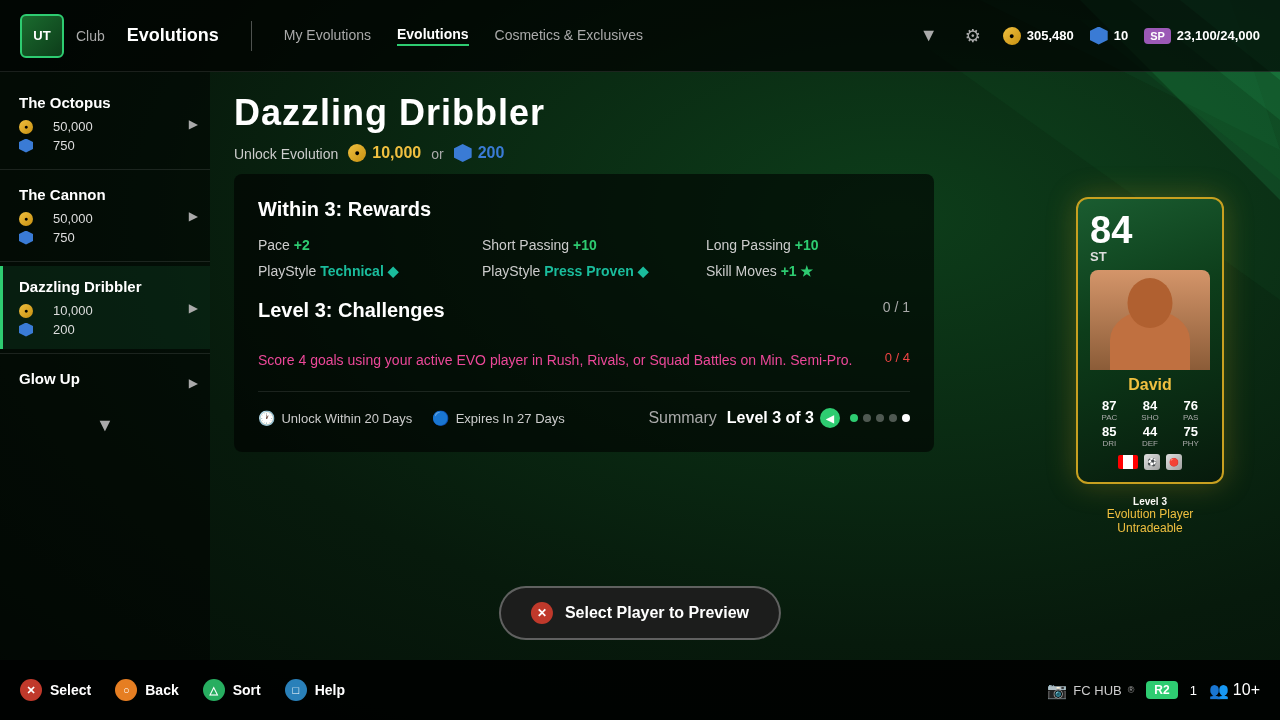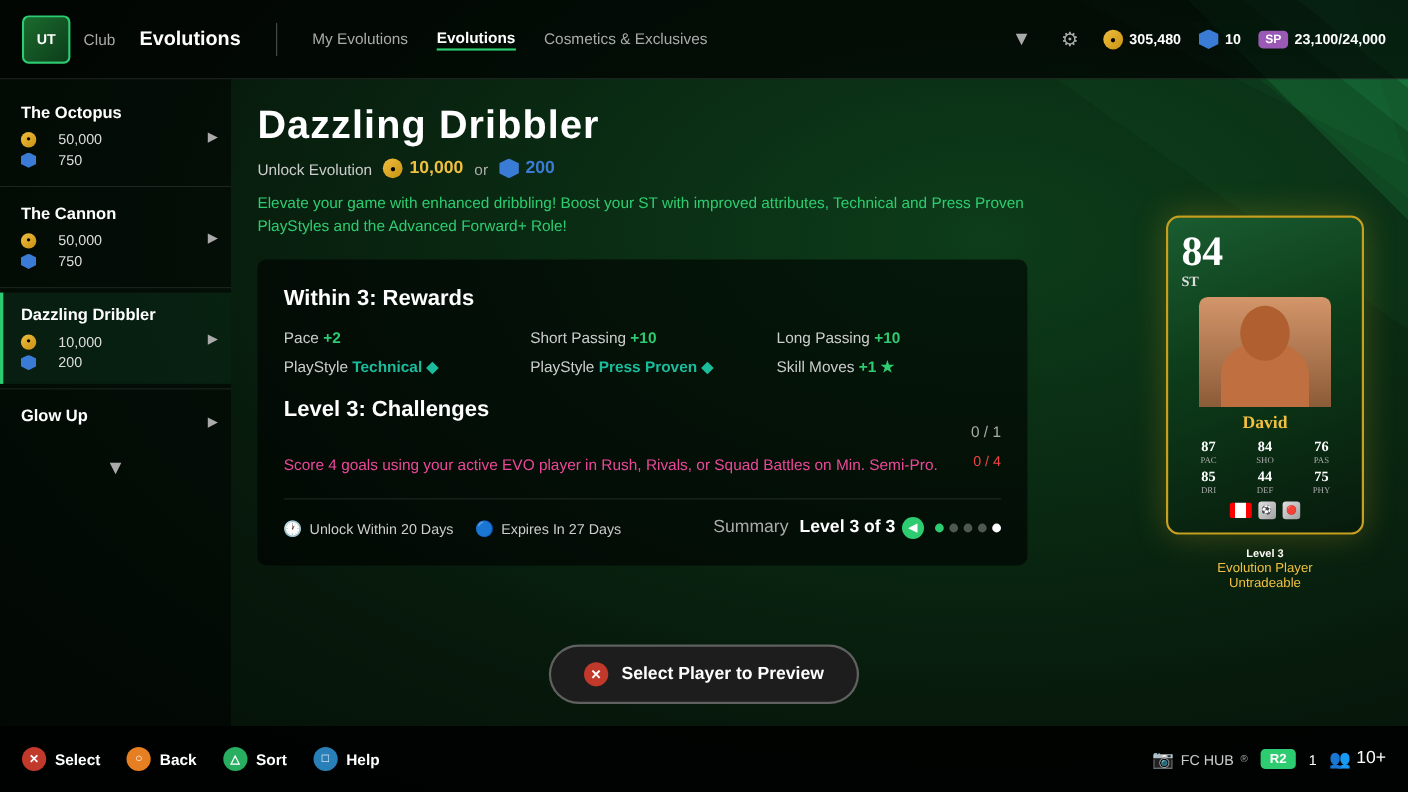--- a/index.html
+++ b/index.html
@@ -239,21 +239,21 @@
       color: #ccc;
     }
     .reward-val { font-weight: 700; }
     .green { color: #2ecc71; }
     .teal { color: #1abc9c; }
 
     .challenges-section {
       margin-top: 8px;
     }
     .challenges-header {
-      display: flex; align-items: flex-end; justify-content: space-between;
+      display: flex; align-items: flex-start; justify-content: space-between;
       margin-bottom: 12px;
     }
     .challenge-progress {
       font-size: 14px; color: #aaa;
     }
     .challenge-desc {
       font-size: 14px; color: #ec4899; line-height: 1.5;
     }
 
     
@@ -298,28 +298,27 @@
       width: 260px;
       bottom: 60px;
       z-index: 5;
       display: flex;
       flex-direction: column;
       align-items: center;
       justify-content: center;
       padding: 20px;
     }
     .player-card {
-      width: 180px;
+      width: 148px;
       background: linear-gradient(160deg, #1a5c30 0%, #0d3d1a 40%, #071a0c 100%);
       border: 2px solid #c8a020;
       border-radius: 12px;
       padding: 12px;
       position: relative;
       box-shadow: 0 0 30px rgba(200,160,32,0.3);
-      font-family: Liberation Serif, serif;
     }
     .card-rating {
       font-size: 38px;
       font-weight: 900;
       color: #fff;
       line-height: 1;
     }
     .card-position {
       font-size: 13px;
       color: #ddd;
@@ -609,21 +608,20 @@
       <div class="coin-icon">●</div>
       <span>10,000</span>
     </div>
     <span class="unlock-or">or</span>
     <div class="unlock-cost-pts">
       <div class="shield-icon"></div>
       <span>200</span>
     </div>
   </div>
 
-  <p class="description">Elevate your game with enhanced dribbling! Boost your ST with improved attributes, Technical and Press Proven PlayStyles and the Advanced Forward+ Role!</p>
 
   <div class="rewards-panel">
     <div class="panel-section-title">Within 3: Rewards</div>
     <div class="rewards-grid">
       <div class="reward-item">
         <span>Pace </span><span class="reward-val green">+2</span>
       </div>
       <div class="reward-item">
         <span>Short Passing </span><span class="reward-val green">+10</span>
       </div>

